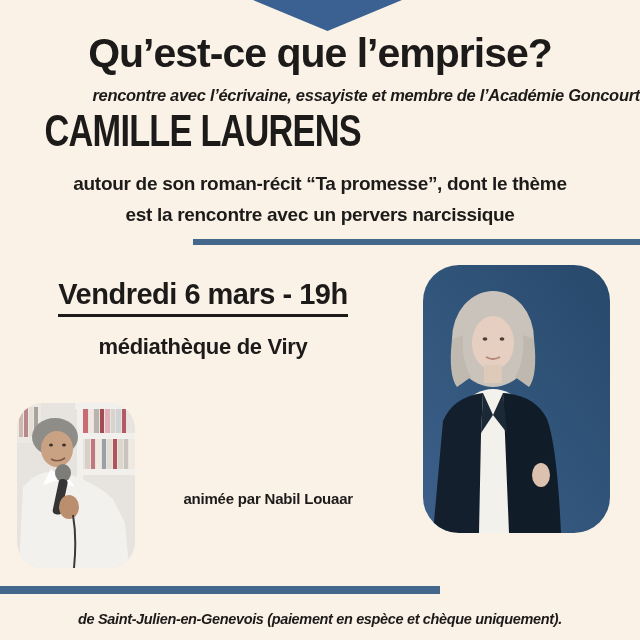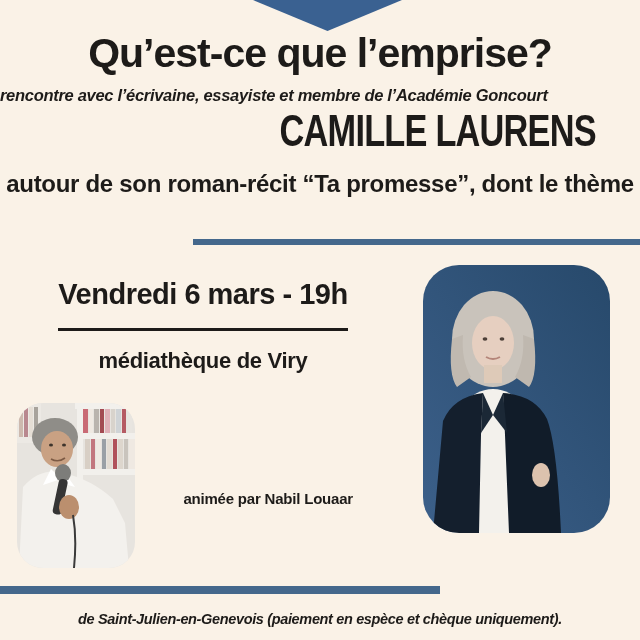--- a/index.html
+++ b/index.html
@@ -3,34 +3,34 @@
 <meta charset="utf-8">
 <style>
   html,body{margin:0;padding:0;}
   body{width:640px;height:640px;overflow:hidden;font-family:"Liberation Sans",sans-serif;}
   .poster{position:relative;width:640px;height:640px;background:#faf2e7;overflow:hidden;color:#1d1b19;}
   .abs{position:absolute;}
   .arrow{left:253px;top:0;width:149px;height:31px;background:#3a6191;
          clip-path:polygon(0 0,100% 0,50% 100%);}
   .title{left:0;top:30px;width:640px;text-align:center;font-size:41px;font-weight:bold;
          letter-spacing:-1px;}
-  .subtitle{left:0;top:86px;width:640px;text-align:left;font-size:16.5px;font-weight:bold;
+  .subtitle{left:0;top:86px;width:640px;text-align:right;font-size:16.5px;font-weight:bold;
             font-style:italic;letter-spacing:-0.3px;}
-  .author{left:0;top:106px;width:640px;text-align:right;}
+  .author{left:0;top:106px;width:640px;text-align:left;}
   .author span{display:inline-block;font-size:44px;font-weight:bold;letter-spacing:-1px;
                transform:scaleX(0.78);transform-origin:center;white-space:nowrap;}
-  .desc{left:0;top:168px;width:640px;text-align:center;font-size:24px;font-weight:bold;
+  .desc{left:0;top:168px;width:640px;text-align:center;font-size:19px;font-weight:bold;
         line-height:31px;letter-spacing:-0.3px;}
   .bar{background:#44688c;}
   .bar-top{left:193px;top:239px;width:447px;height:6px;}
   .bar-bottom{left:0;top:586px;width:440px;height:8px;}
   .event1{left:57px;top:278px;width:292px;text-align:center;}
   .event2{left:100px;top:353px;width:312px;text-align:center;}
   .event-date{display:inline-block;font-size:29px;font-weight:bold;letter-spacing:-0.5px;
-              border-bottom:3px solid #1d1b19;padding-bottom:17px;white-space:nowrap;}
+              border-bottom:3px solid #1d1b19;padding-bottom:3px;white-space:nowrap;}
   .event-venue{margin-top:17px;font-size:22px;font-weight:bold;letter-spacing:-0.3px;}
   .host{left:153px;top:489px;width:200px;text-align:right;font-size:15px;font-weight:bold;
         line-height:19px;letter-spacing:-0.2px;}
   .photo{overflow:hidden;display:block;}
   .photo-woman{left:423px;top:265px;width:187px;height:268px;border-radius:36px;}
   .photo-man{left:17px;top:403px;width:118px;height:165px;border-radius:26px;}
   .footer{left:0;top:610px;width:640px;text-align:center;font-size:14.5px;font-weight:bold;
           font-style:italic;line-height:19px;letter-spacing:-0.35px;}
 </style>
 </head>
@@ -43,20 +43,21 @@
   <div class="abs title">Qu’est-ce que l’emprise?</div>
 
   <div class="abs subtitle">rencontre avec l’écrivaine, essayiste et membre de l’Académie Goncourt</div>
 
   <div class="abs author">
     <span>CAMILLE LAURENS</span>
   </div>
 
   <div class="abs desc">
     <div>autour de son roman-récit “Ta promesse”, dont le thème</div>
+    <div>est la rencontre avec un pervers narcissique</div>
   </div>
 
   <div class="abs bar bar-top"></div>
 
   <div class="abs event1">
     <span class="event-date">Vendredi 6 mars - 19h</span>
     <div class="event-venue">médiathèque de Viry</div>
   </div>
 
 

